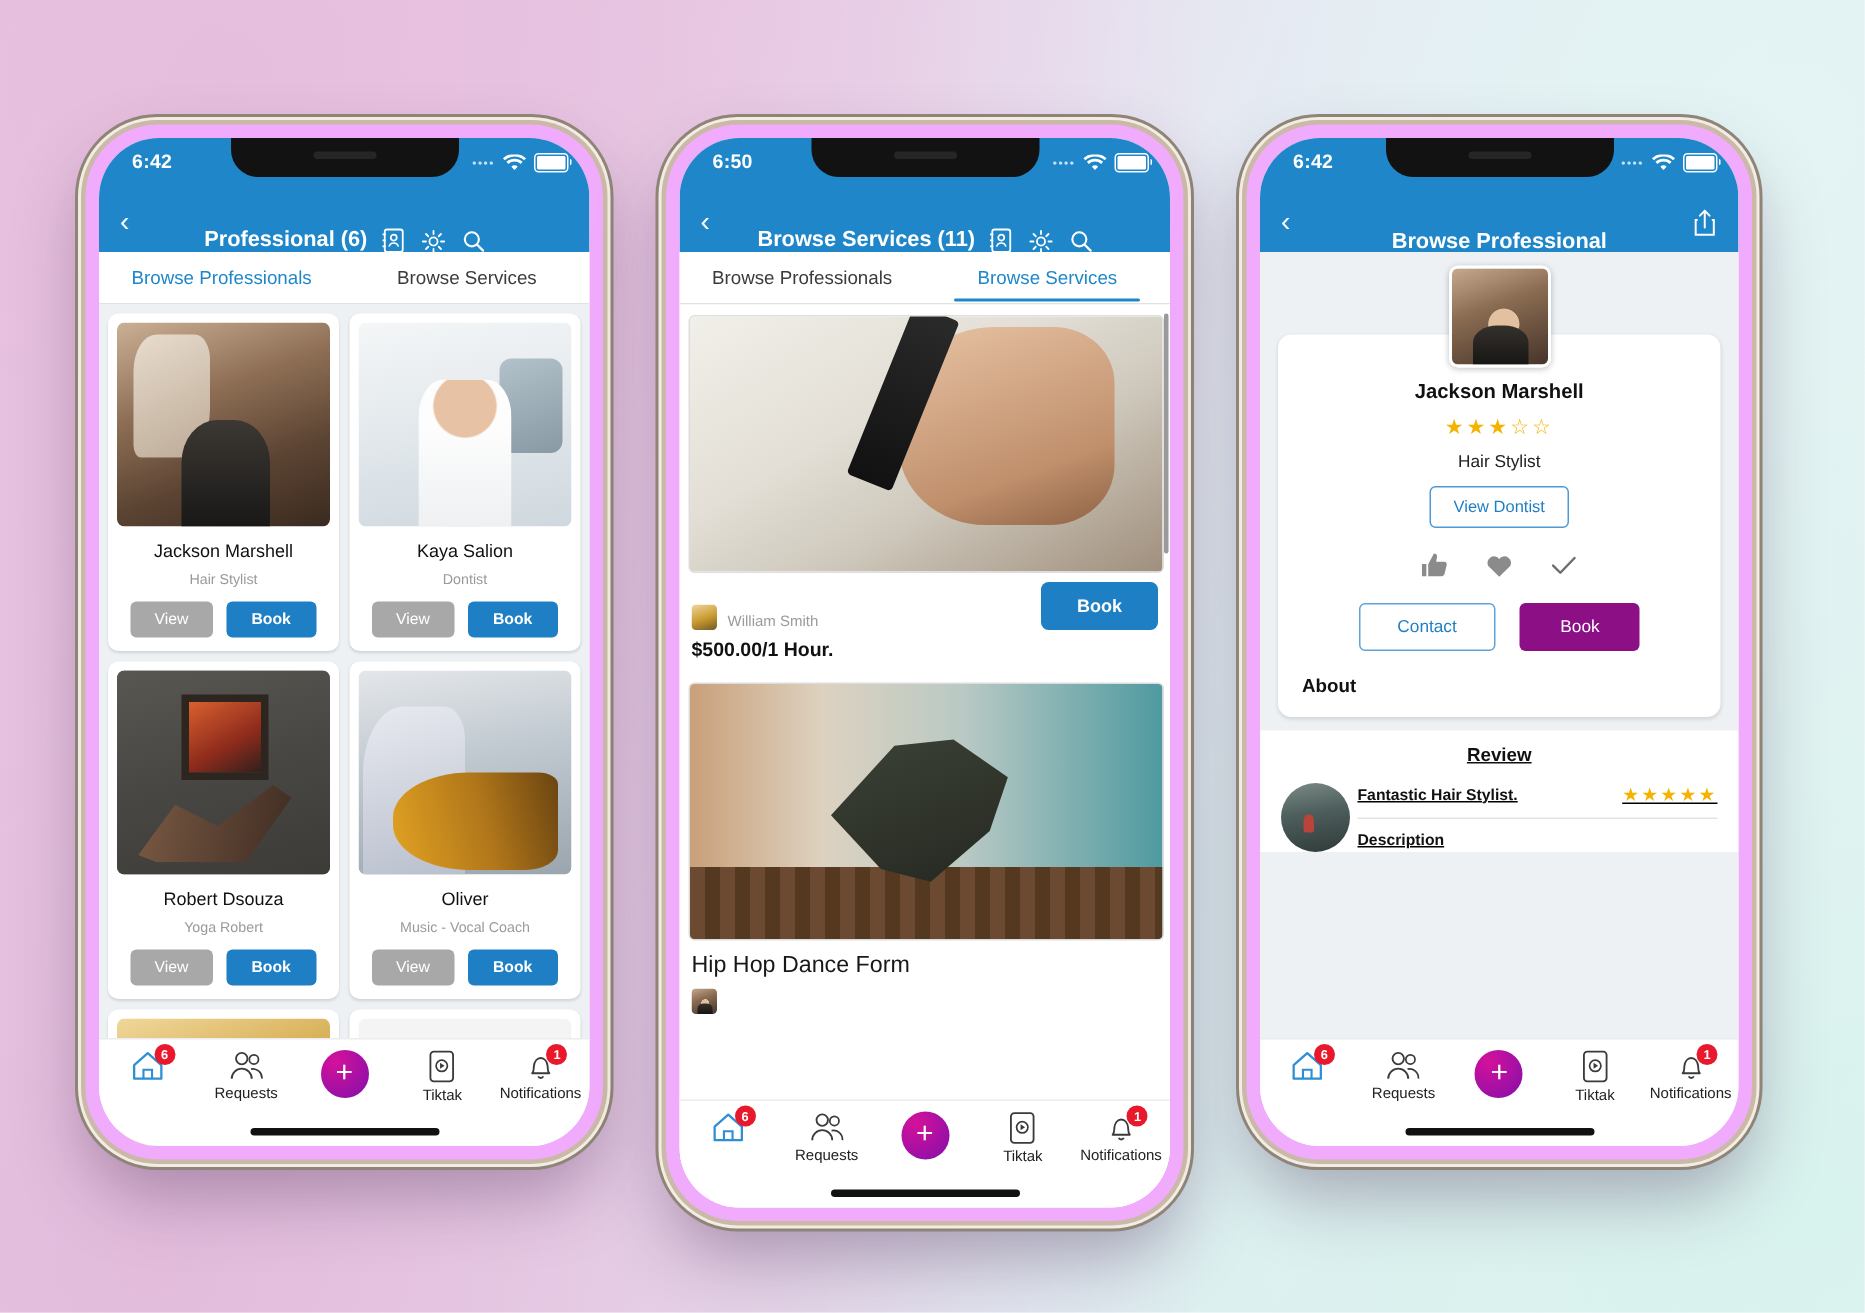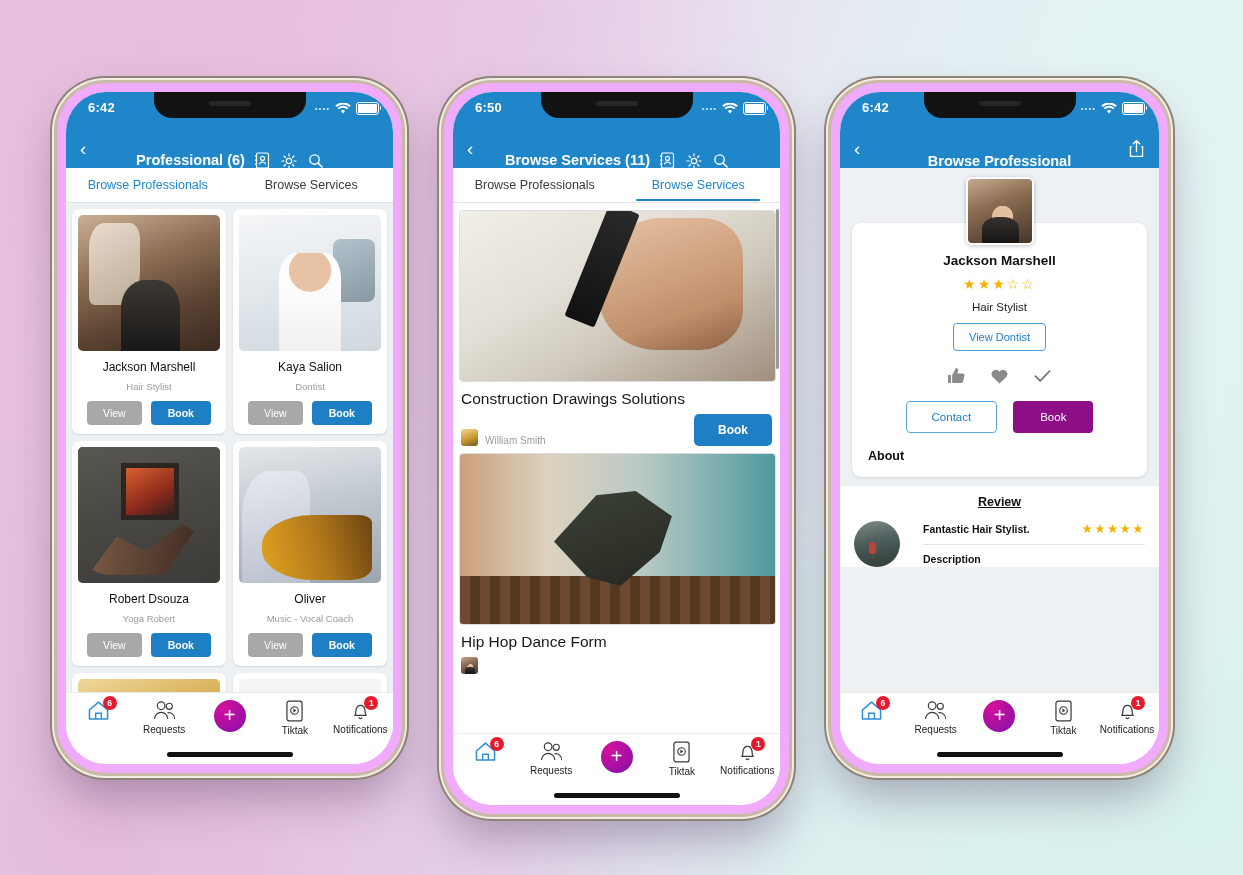--- a/index.html
+++ b/index.html
@@ -98,21 +98,21 @@
   .react{display:flex;justify-content:center;gap:24px;margin-top:16px;color:#8b8b8b;font-size:17px;}
   .act{display:flex;justify-content:center;gap:16px;margin-top:16px;}
   .btn-contact{background:#fff;border:1px solid #5ea4dc;color:#1f7fc4;font-size:11.5px;
                border-radius:4px;padding:9px 25px;cursor:pointer;font-family:inherit;}
   .btn-book3{background:#8c0f86;border:none;color:#fff;font-size:11.5px;border-radius:4px;
              padding:10px 27px;cursor:pointer;font-family:inherit;}
   .about-h{font-size:12.5px;font-weight:bold;color:#111;margin:16px 0 0 2px;}
   .about-t{font-size:9.5px;color:#a2a2a2;line-height:1.55;margin:8px 2px 0;}
   .rev-wrap{background:#fff;margin-top:9px;padding:9px 14px 0;}
   .rev-h{text-align:center;font-size:12.5px;font-weight:bold;color:#111;text-decoration:underline;}
-  .rev-row{display:flex;gap:23px;margin-top:12px;}
+  .rev-row{display:flex;gap:5px;margin-top:12px;text-decoration:underline;}
   .rev-av{width:46px;height:46px;border-radius:50%;overflow:hidden;flex:none;position:relative;}
   .rev-body{flex:1;}
   .rev-top{display:flex;align-items:center;}
   .rev-title{font-size:10.5px;font-weight:bold;color:#111;}
   .rev-stars{margin-left:auto;color:#f5b200;font-size:12.5px;letter-spacing:1.5px;}
   .rev-div{height:1px;background:#e3e3e3;margin:8px 0 0;}
   .rev-desc{font-size:10.5px;font-weight:bold;color:#111;margin-top:8px;}
 
   
   .bnav{position:absolute;left:0;right:0;bottom:0;height:64px;background:#fff;
@@ -378,28 +378,28 @@
           <span class="bar"></span>
         </div>
       </div>
 
       <div class="body2">
         <div class="vscroll"></div>
         <div class="scard">
           <div class="simg">
               <div class="ph ph-draw"></div>
             </div>
-          <div class="stitle">Construction Drawings Solutions</div>
           <div class="srow">
             <span class="s-av">
                 <span class="ph ph-worker"></span>
               </span>
             <span class="s-auth">William Smith</span>
             <button class="s-book">Book</button>
           </div>
+          <div class="s-price">$500.00/1 Hour.</div>
         </div>
         <div class="scard">
           <div class="simg">
               <div class="ph ph-dance"></div>
             </div>
           <div class="stitle">Hip Hop Dance Form</div>
           <div class="srow">
             <span class="s-av">
                 <span class="ph ph-prof"></span>
               </span>

